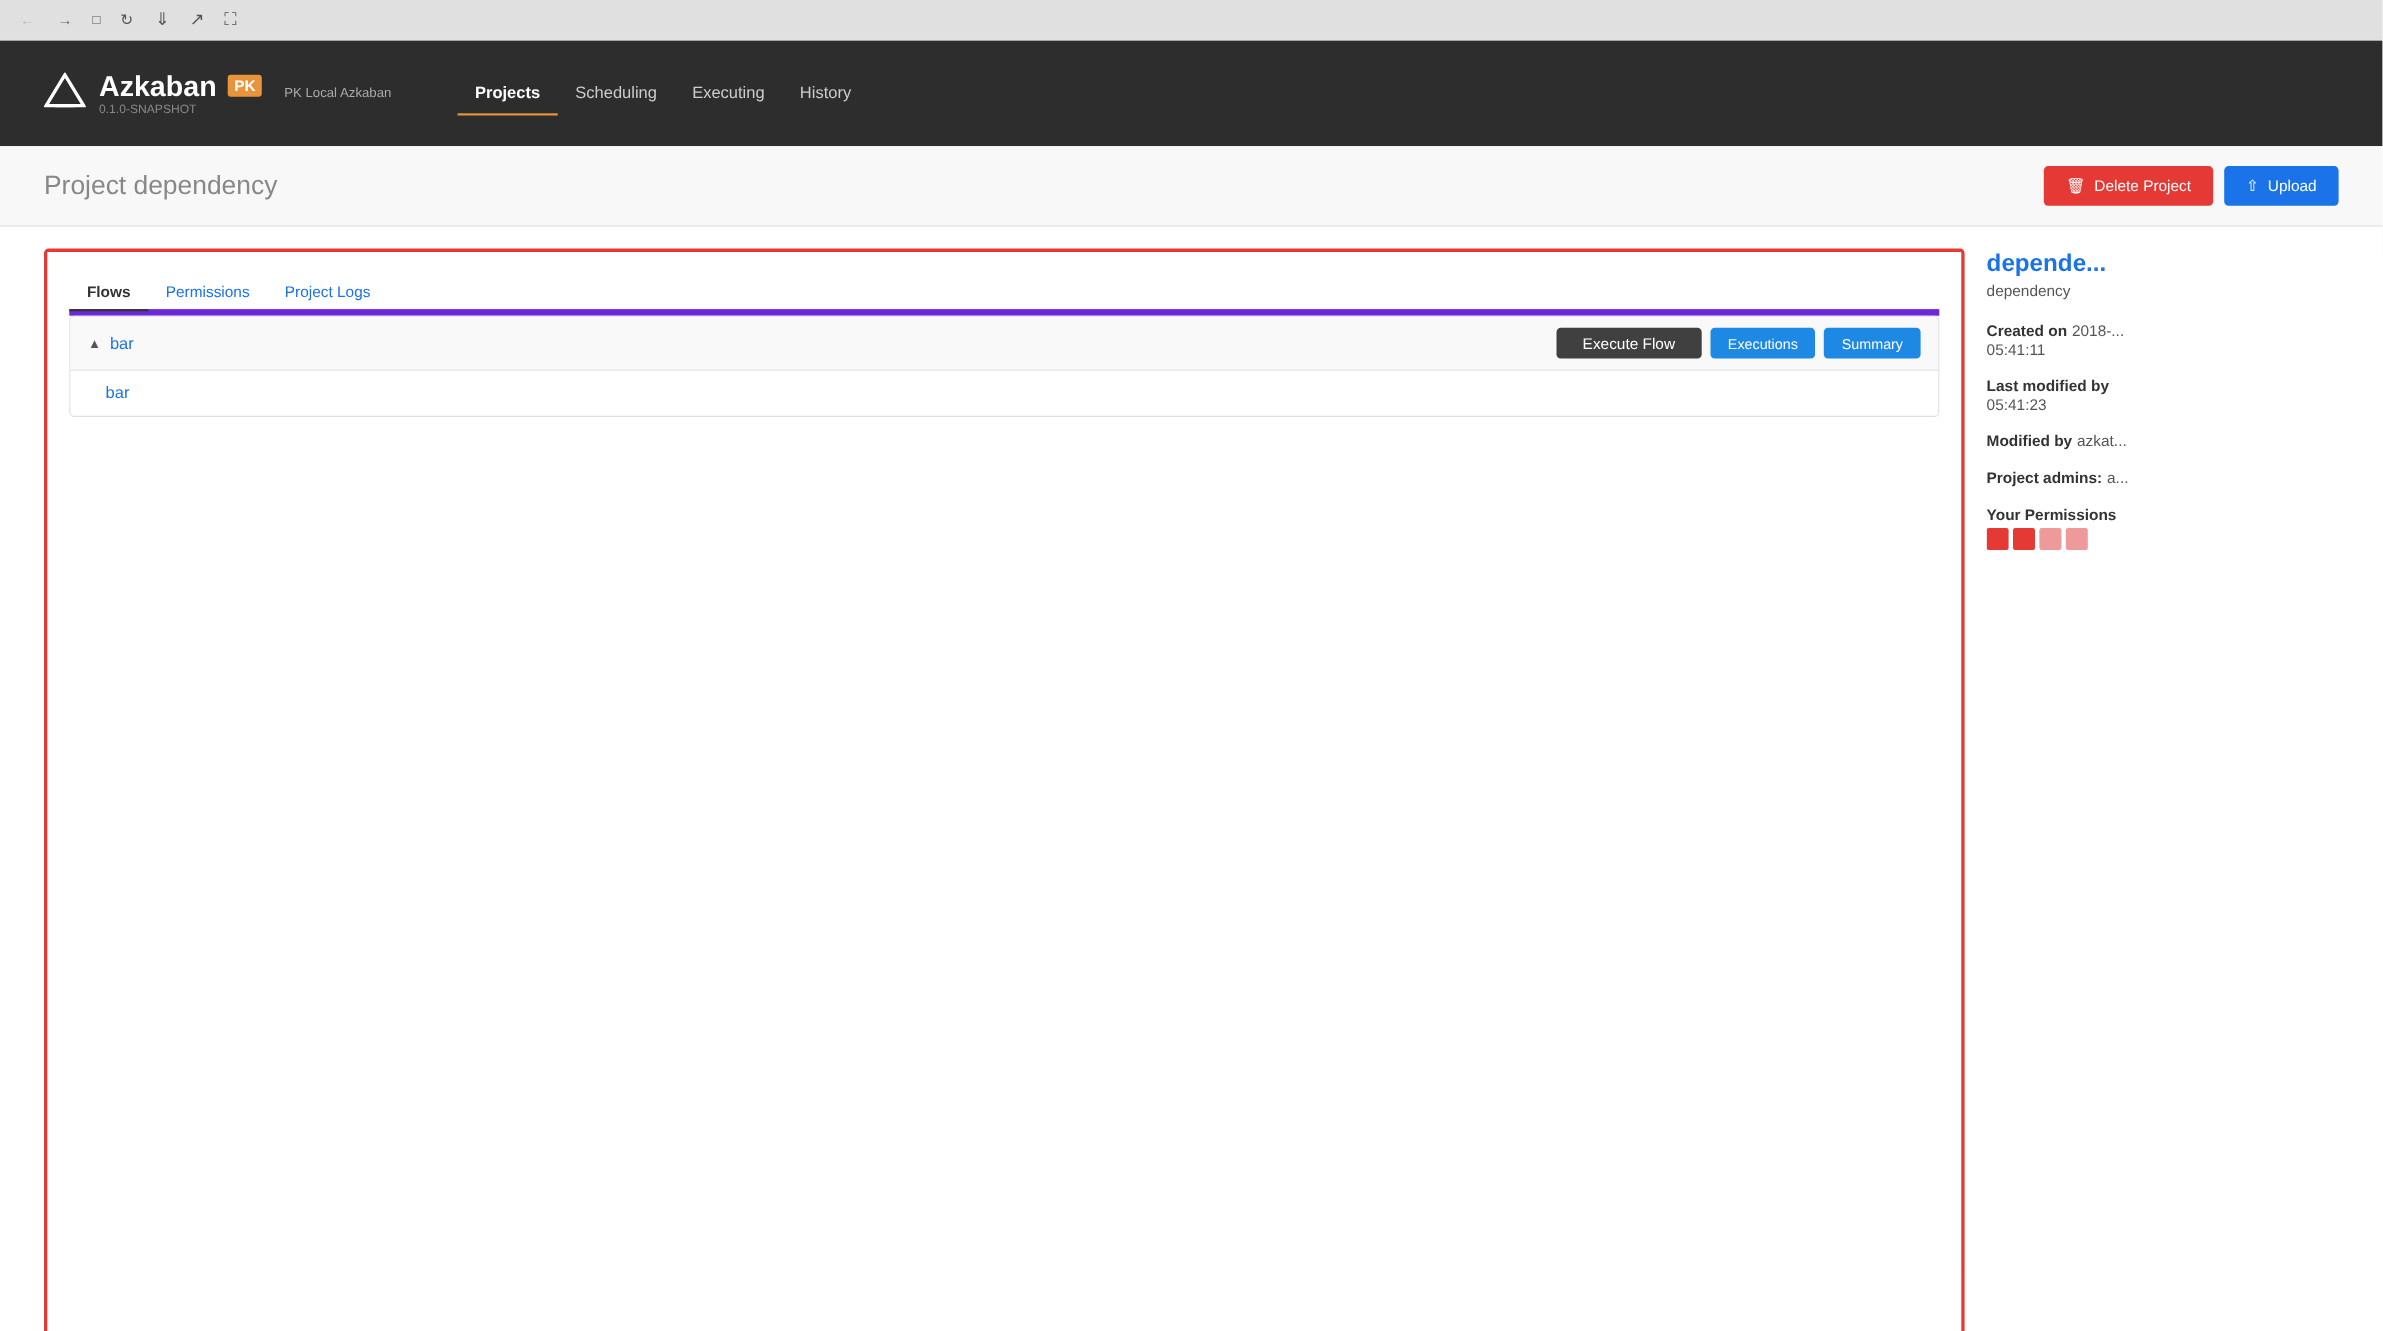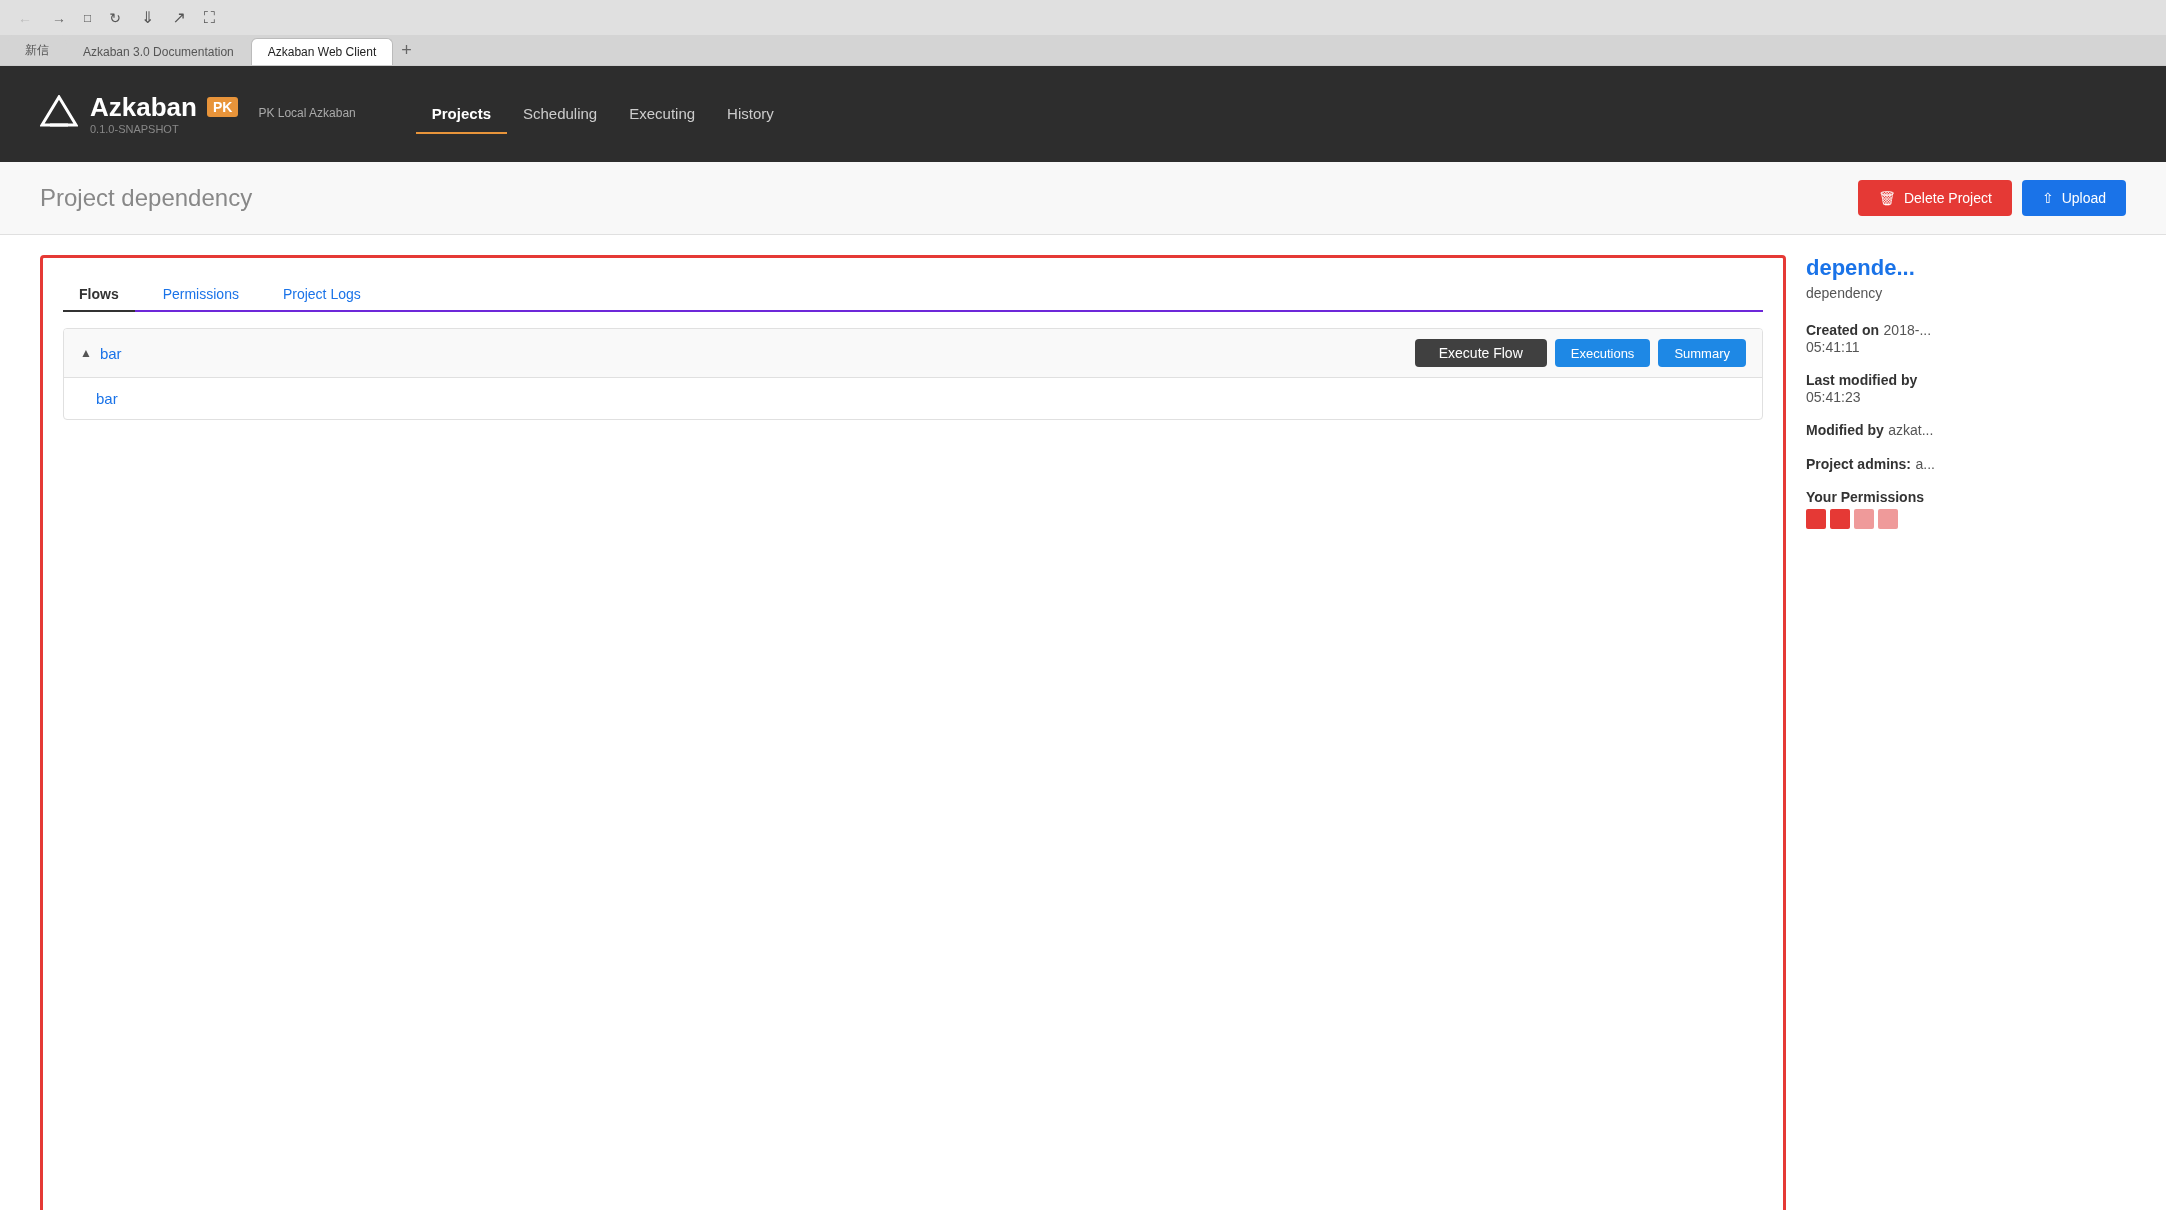--- a/index.html
+++ b/index.html
@@ -231,23 +231,22 @@
     .flows-panel {
       flex: 1;
       border: 3px solid #e53935;
       border-radius: 4px;
       padding: 20px;
       background: white;
       min-height: 400px;
     }
     .tabs {
       display: flex;
-      gap: 12px;
-      border-bottom: 2px solid #6d28d9;
-      margin-bottom: 16px;
+      gap: 0;
+      border-bottom: 6px solid #6d28d9;
     }
     .tab {
       padding: 8px 16px;
       font-size: 14px;
       cursor: pointer;
       color: #1a73e8;
       border-bottom: 2px solid transparent;
       margin-bottom: -2px;
     }
     .tab.active {
@@ -394,26 +393,20 @@
   <div class="browser-toolbar">
     <button class="browser-nav-btn disabled">←</button>
     <button class="browser-nav-btn">→</button>
     <button class="browser-tab-bar-btn">□</button>
     <button class="browser-reload-btn">↻</button>
     <div class="browser-actions">
       <button class="browser-action-btn">⇓</button>
       <button class="browser-action-btn">↗</button>
       <button class="browser-action-btn">⛶</button>
     </div>
-  </div>
-  <div class="tab-bar">
-    <div class="browser-tab">新信</div>
-    <div class="browser-tab">Azkaban 3.0 Documentation</div>
-    <div class="browser-tab active">Azkaban Web Client</div>
-    <button class="tab-new-btn">+</button>
   </div>
 </div>
 
 <div class="app-header">
   <div class="logo-area">
     <svg class="logo-icon" viewBox="0 0 38 38" xmlns="http://www.w3.org/2000/svg">
       <polygon points="19,2 36,30 2,30" fill="none" stroke="white" stroke-width="3"></polygon>
       <line x1="10" y1="30" x2="28" y2="30" stroke="white" stroke-width="3"></line>
     </svg>
     <div>

